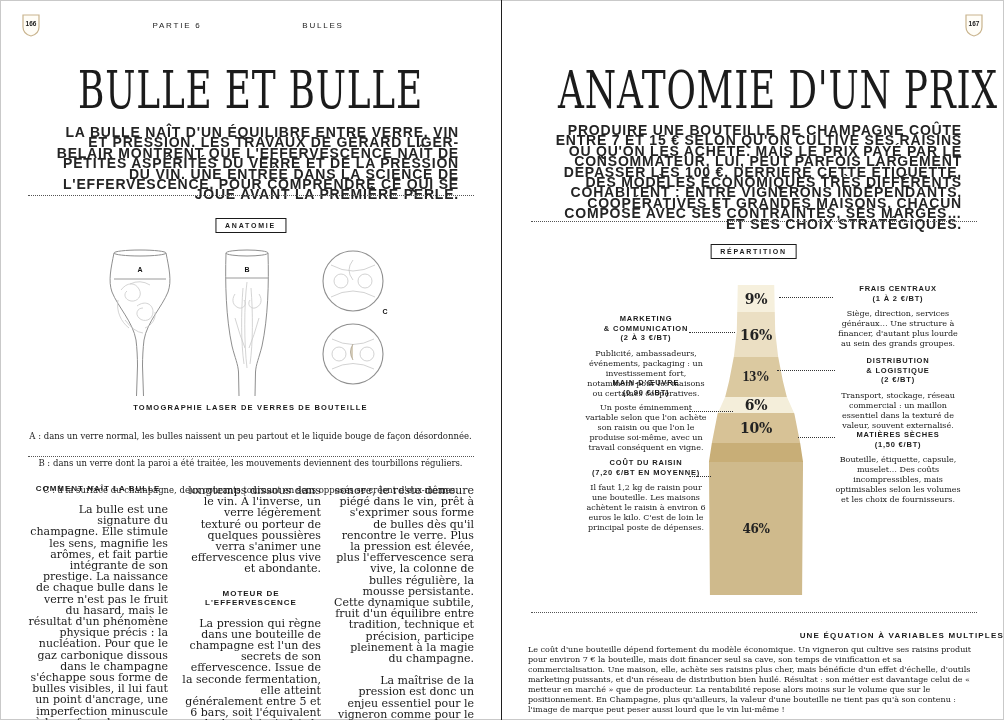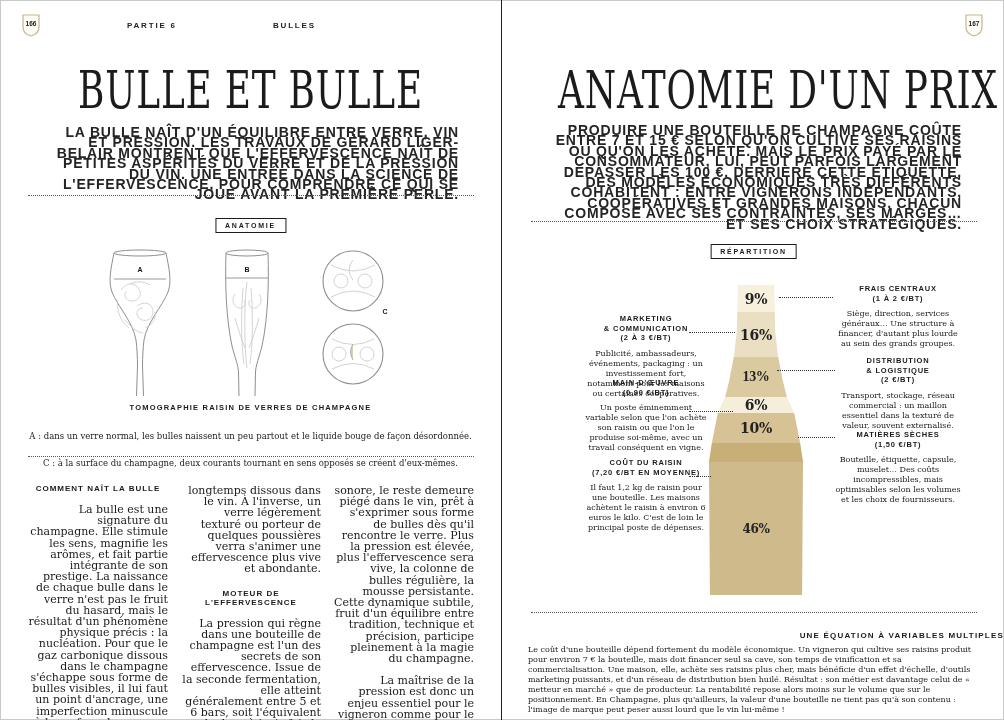--- a/index.html
+++ b/index.html
@@ -5,22 +5,22 @@
   html,body{margin:0;padding:0;background:#e9e9e9;}
   .spread{position:relative;width:1004px;height:720px;background:#ffffff;margin:0 auto;
           font-family:"DejaVu Serif",serif;color:#1b1b1b;overflow:hidden;
           box-shadow:inset 0 0 0 1px #c9c9c9;}
   .page{position:absolute;top:0;height:720px;width:501px;}
   .page-left{left:0;}
   .page-right{left:503px;}
   .divider{position:absolute;left:501px;top:0;width:1px;height:720px;background:#1f1f1f;}
 
   .badge{position:absolute;width:18px;height:23px;}
-  .kicker{position:absolute;font-family:"Liberation Sans",sans-serif;font-weight:bold;
-          font-size:8px;letter-spacing:1.8px;color:#222;width:100px;}
+  .kicker{position:absolute;font-family:"Liberation Sans",sans-serif;font-weight:normal;
+          font-size:8px;letter-spacing:1.8px;color:#222;width:100px;text-align:center;}
   .page-title{position:absolute;left:0;width:100%;text-align:center;font-family:"DejaVu Serif",serif;
           font-size:46px;letter-spacing:1px;white-space:nowrap;font-weight:500;
           transform:scale(0.78,1.12);transform-origin:50% 0;}
   .intro{position:absolute;font-family:"Liberation Sans",sans-serif;font-weight:bold;
           font-size:14px;line-height:10.4px;letter-spacing:0.8px;text-align:right;color:#242424;}
   .dotted-rule{position:absolute;height:0;border-top:1.5px dotted #555;}
   .fig-tag{position:absolute;left:50%;transform:translateX(-50%);border:1px solid #1b1b1b;
           padding:3px 9px;font-family:"Liberation Sans",sans-serif;font-weight:bold;font-size:7px;
           letter-spacing:1.8px;background:#fff;white-space:nowrap;}
   .fig-caption-title{position:absolute;left:0;width:100%;text-align:center;
@@ -127,23 +127,24 @@
           <path d="M247,91 q21,11 42,0"></path>
           <path d="M247,121 q21,-11 42,0"></path>
           <path d="M268,96 q-5,8 0,16" stroke="#a99f8b" fill="#d8cfbc"></path>
         </g>
       </g>
       <text class="glass-label" x="55" y="24" text-anchor="middle">A</text>
       <text class="glass-label" x="162" y="24" text-anchor="middle">B</text>
       <text class="glass-label" x="300" y="66" text-anchor="middle">C</text>
     </svg>
 
-    <div class="fig-caption-title" style="top:403px;">TOMOGRAPHIE RAISIN DE VERRES DE CHAMPAGNE</div>
+    <div class="fig-caption-title" style="top:403px;">TOMOGRAPHIE LASER DE VERRES DE BOUTEILLE</div>
     <div class="fig-caption" style="top:415px;">
       <div>A : dans un verre normal, les bulles naissent un peu partout et le liquide bouge de façon désordonnée.</div>
+      <div>B : dans un verre dont la paroi a été traitée, les mouvements deviennent des tourbillons réguliers.</div>
       <div>C : à la surface du champagne, deux courants tournant en sens opposés se créent d'eux-mêmes.</div>
     </div>
 
     <div class="dotted-rule" style="top:456px;left:28px;width:446px;"></div>
 
     <div class="columns">
       <div class="col">
         <div class="col-heading">COMMENT NAÎT LA BULLE</div>
         <p>La bulle est une signature du champagne. Elle stimule les sens, magnifie les arômes, et fait partie intégrante de son prestige. La naissance de chaque bulle dans le verre n'est pas le fruit du hasard, mais le résultat d'un phénomène physique précis : la nucléation. Pour que le gaz carbonique dissous dans le champagne s'échappe sous forme de bulles visibles, il lui faut un point d'ancrage, une imperfection minuscule à la surface du verre ou une particule microscopique, comme une poussière ou une fibre textile. Ces micro-aspérités, appelées « sites de nucléation », servent de tremplin à la formation des bulles.</p>
 

